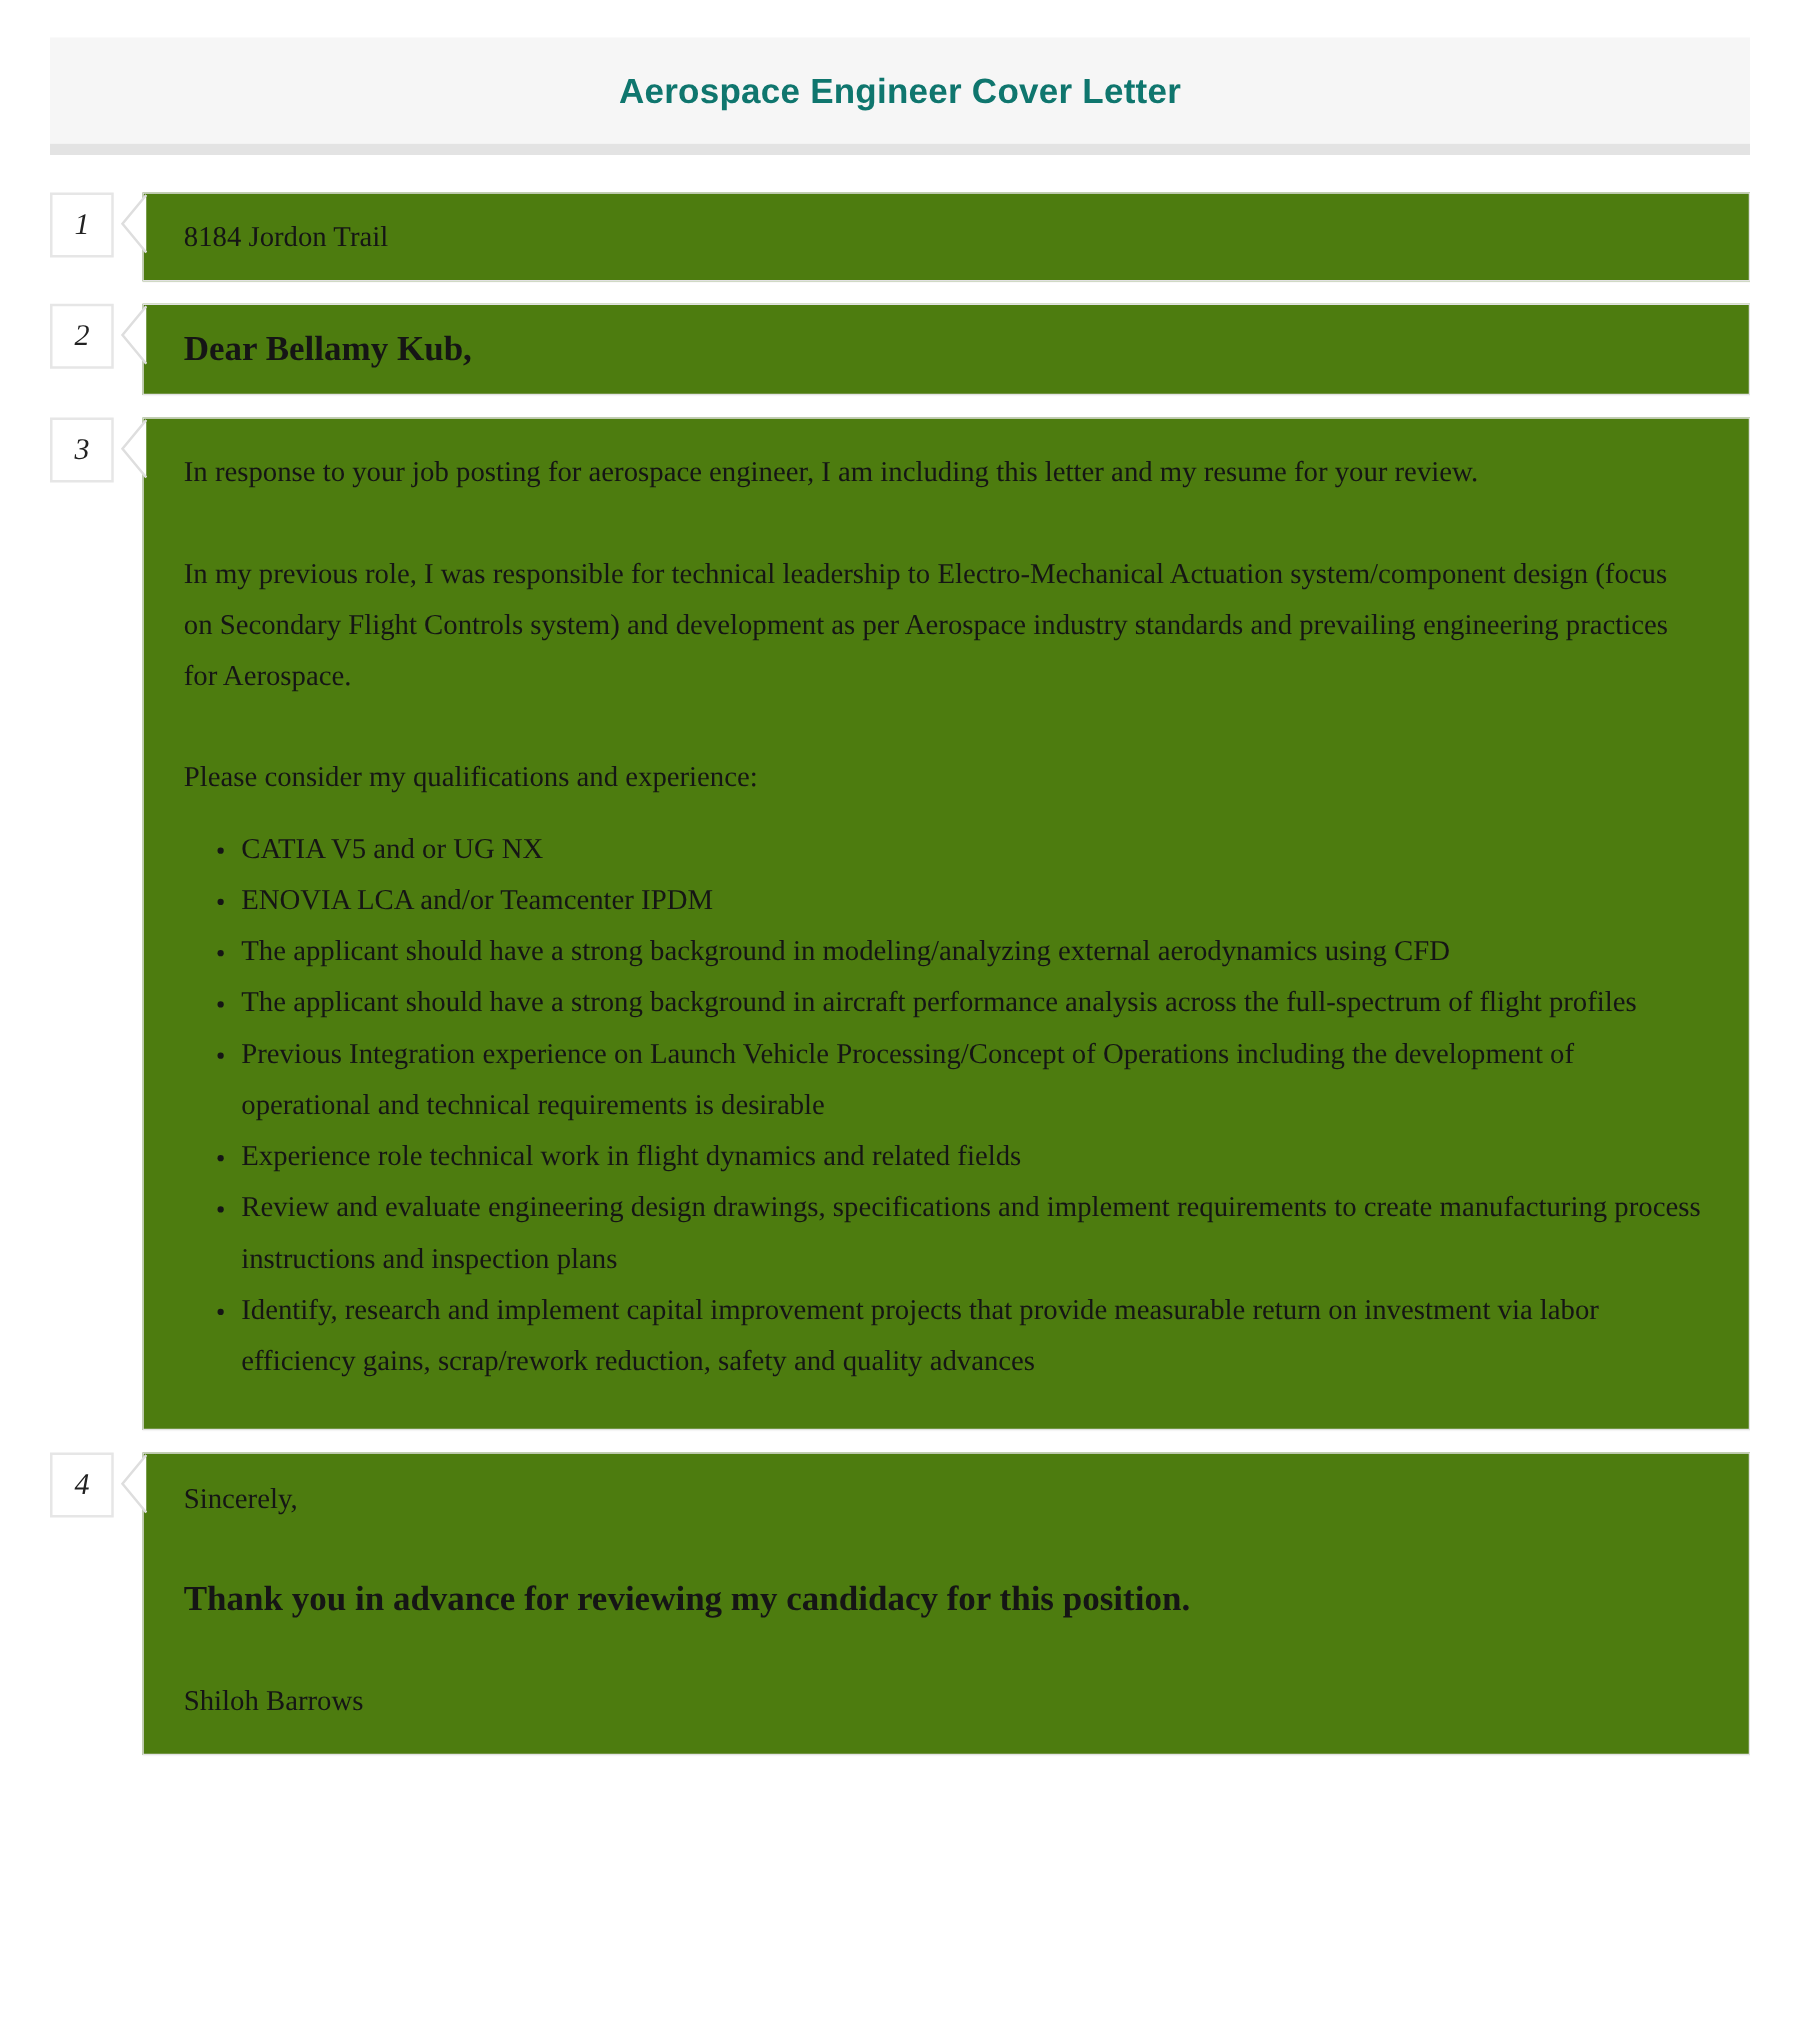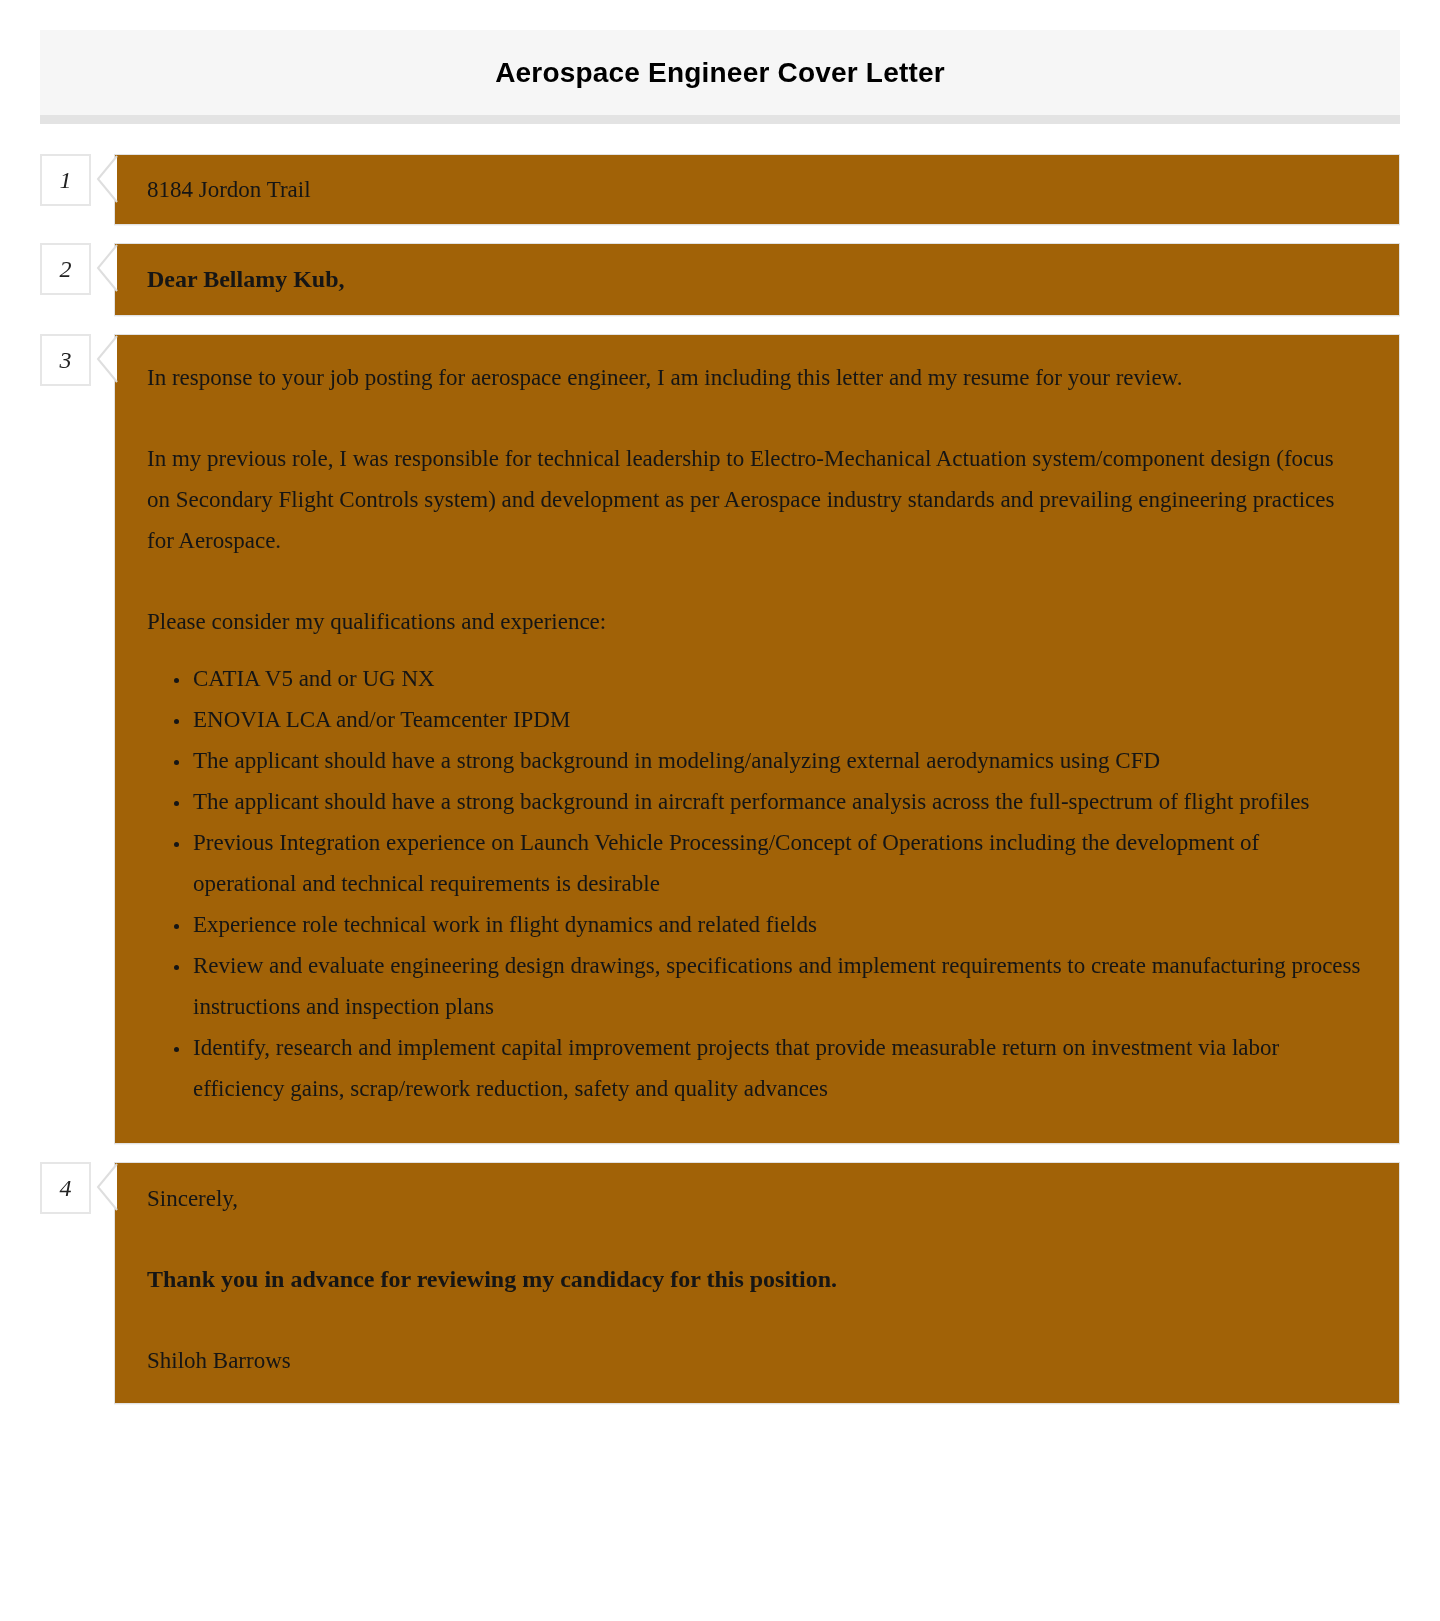--- a/index.html
+++ b/index.html
@@ -30,21 +30,21 @@
     background:var(--header-bg);
     display:flex;
     align-items:center;
     justify-content:center;
   }
   .title-bar h1{
     margin:0;
     font-family:"Liberation Sans","DejaVu Sans",sans-serif;
     font-size:28px;
     font-weight:bold;
-    color:#000000;
+    color:#0f766e;
     letter-spacing:0.2px;
   }
   .title-bar-shadow{
     margin:0 40px;
     height:9px;
     background:var(--header-shadow);
   }
 
   
   main{ padding:0 40px; }
@@ -66,21 +66,21 @@
     justify-content:center;
     font-style:italic;
     font-size:24px;
     color:#222;
     margin-right:23px;
   }
 
   .bubble{
     position:relative;
     flex:1;
-    background:#a16207;
+    background:#4d7c0f;
     border:1.5px solid var(--box-border);
     box-shadow:0 1px 0 rgba(0,0,0,0.04);
     font-size:23px;
     line-height:41px;
     color:var(--text);
   }
   .tail{
     position:absolute;
     left:-21px;
     top:-1.5px;
@@ -89,21 +89,21 @@
 
   .bubble-inner{ padding:14px 32px; }
   .bubble.address .bubble-inner{ padding:14px 32px; }
   .bubble.greeting .bubble-inner{ padding:15px 32px; }
   .bubble.body .bubble-inner{ padding:22px 32px 34px 32px; }
   .bubble.closing .bubble-inner{ padding:15px 32px 22px 32px; }
 
   .bubble p{ margin:0; }
   .bubble .para{ margin:0 12px 40px 0; }
   .bubble .para:last-child{ margin-bottom:0; }
-  .bold-line{ font-weight:bold; font-size:24px; }
+  .bold-line{ font-weight:bold; font-size:28px; }
 
   ul.quals{
     margin:16px 0 0 0;
     padding:0 0 0 44px;
     list-style:disc;
   }
   ul.quals li{ padding-left:2px; }
   ul.quals li::marker{ font-size:0.72em; }
 </style>
 </head>

